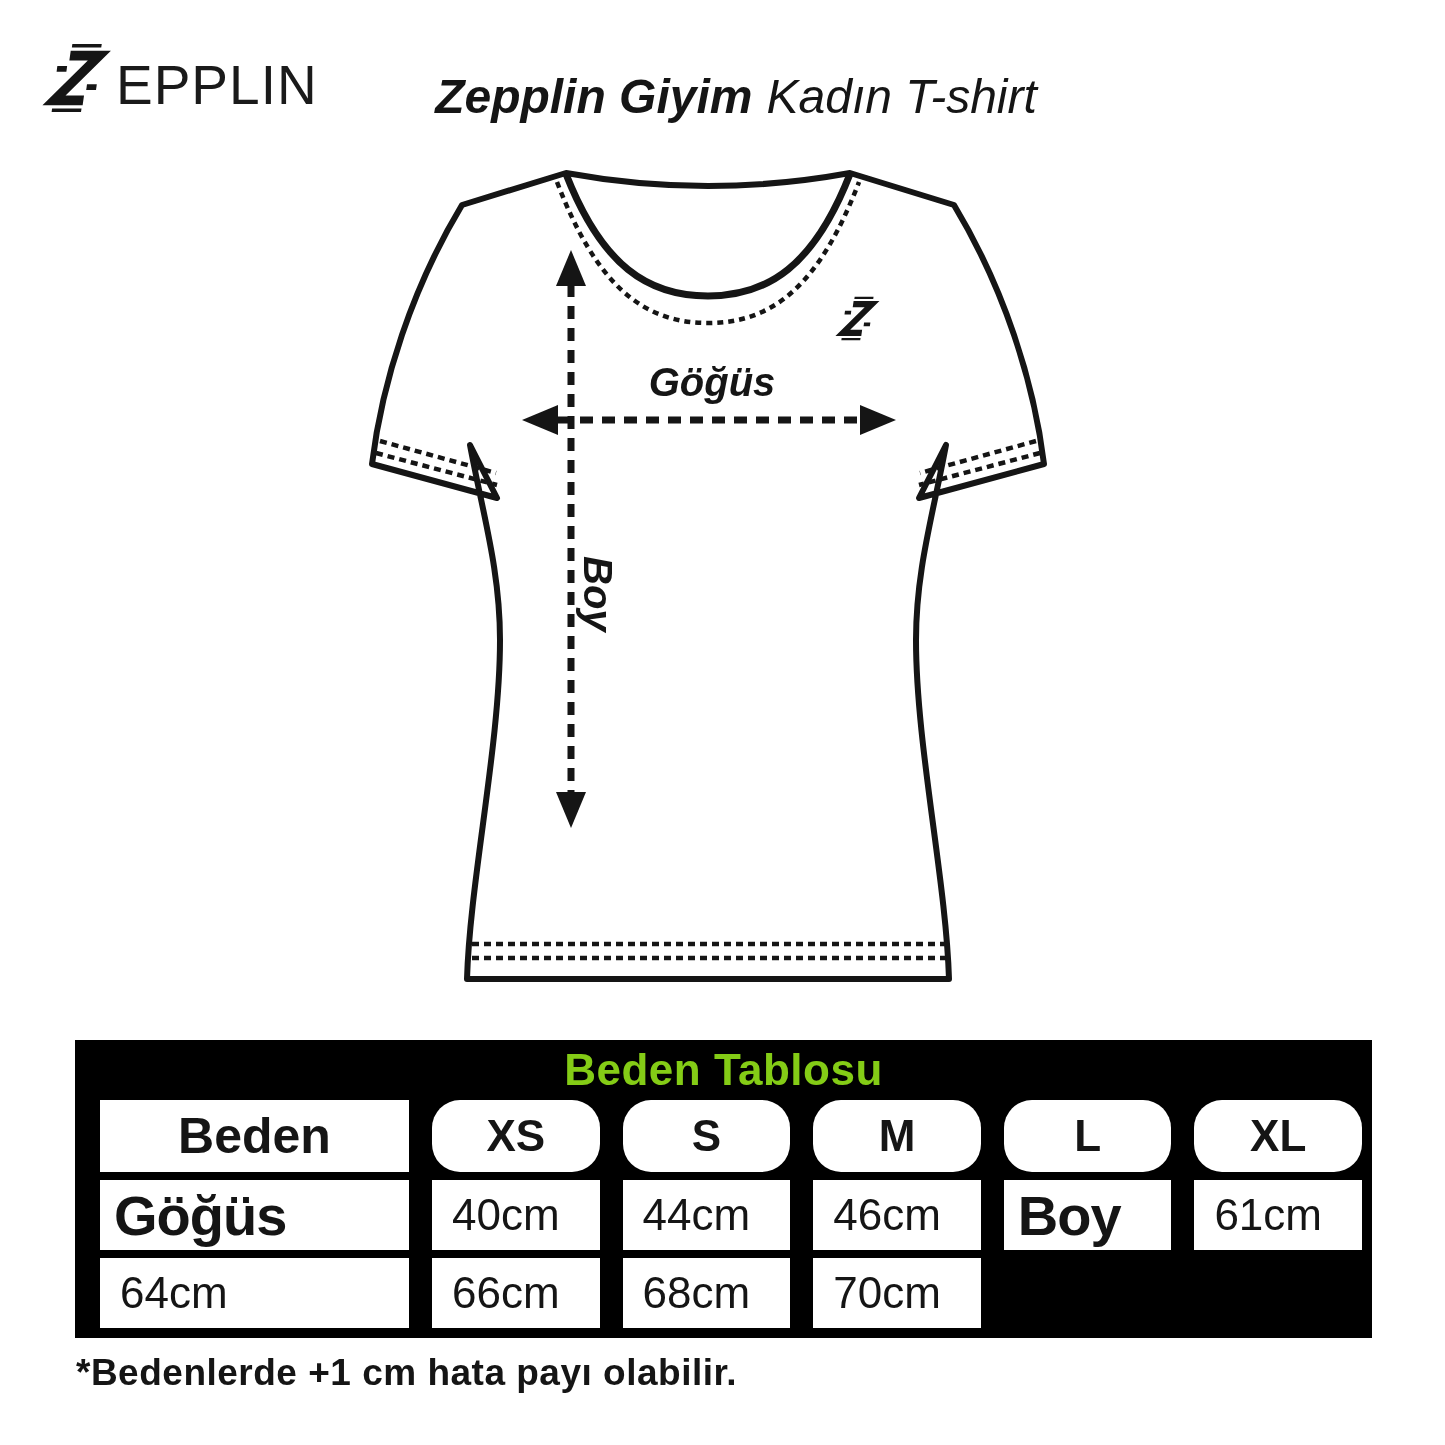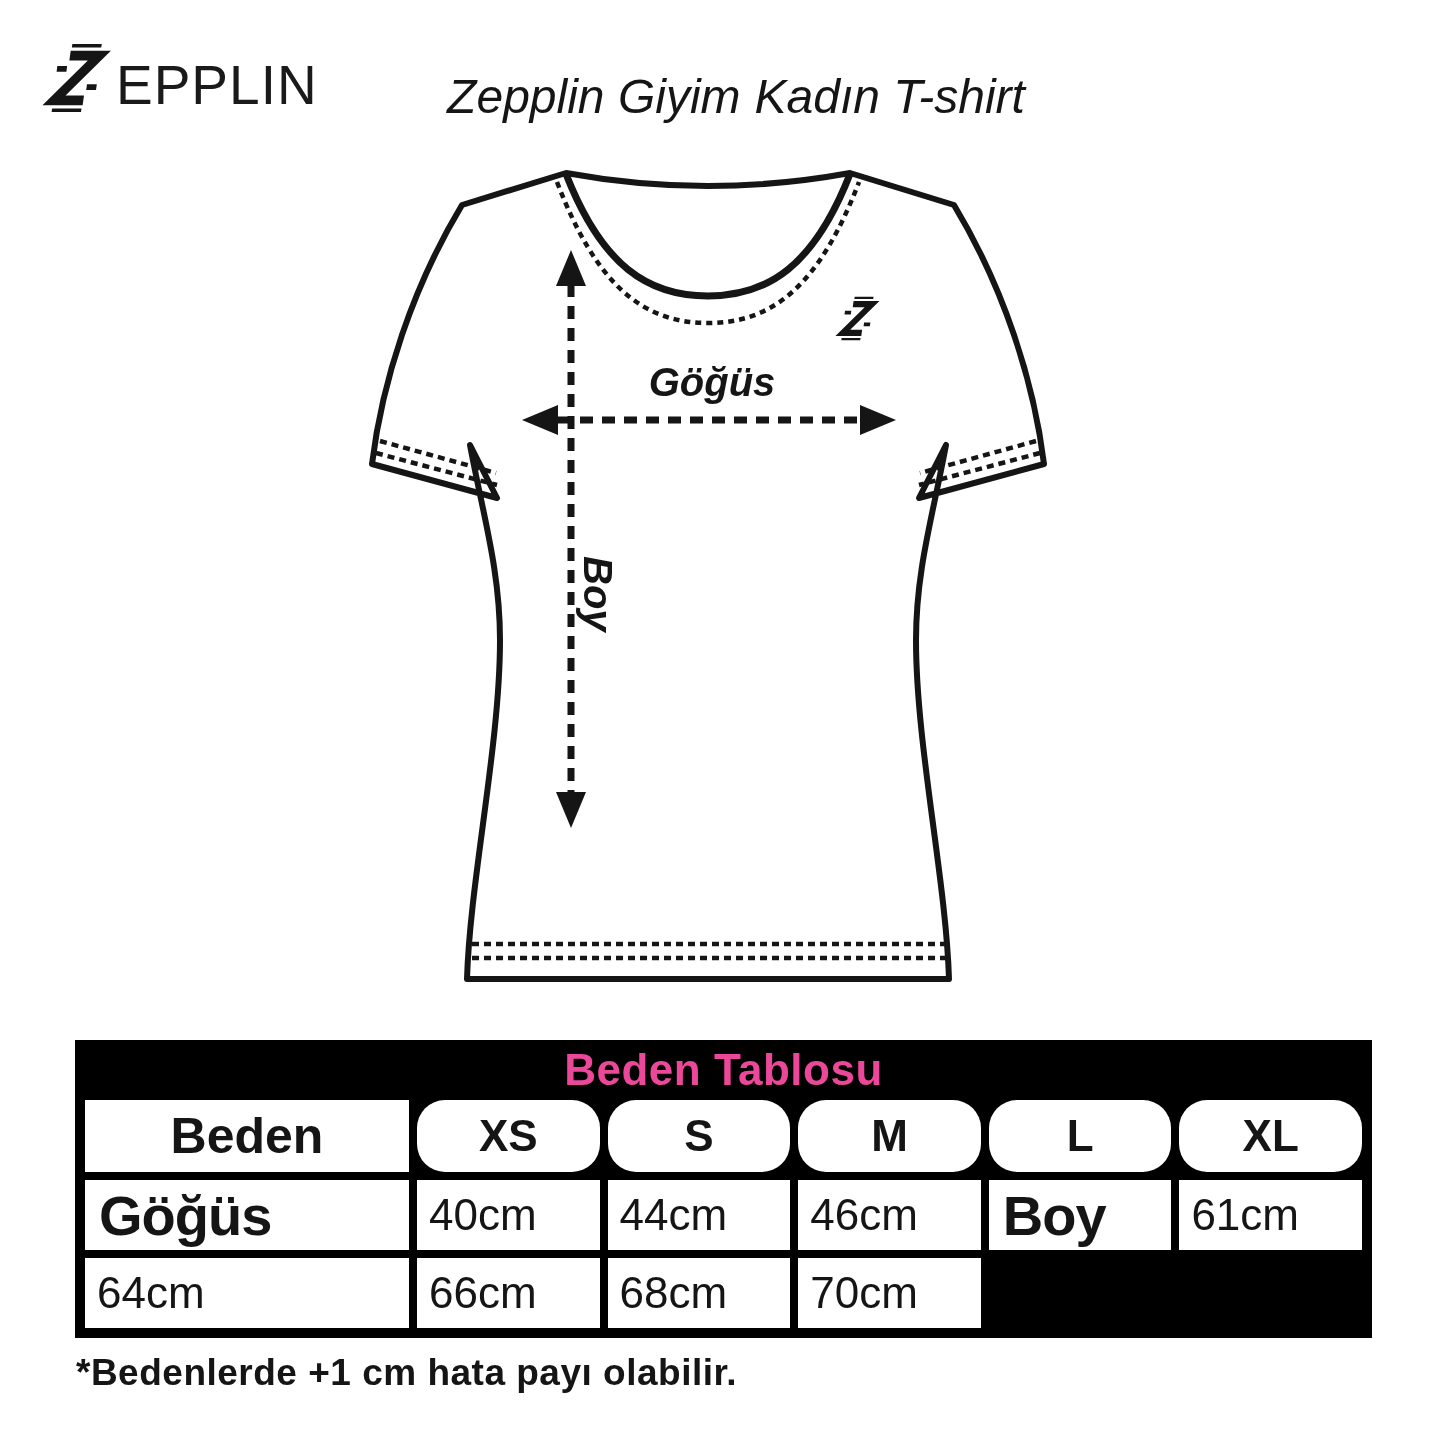--- a/index.html
+++ b/index.html
@@ -12,49 +12,49 @@
   .brand svg{display:block;}
   .brand-wordmark{
     font-family:"Liberation Sans",sans-serif;font-size:55px;font-weight:400;
     fill:#1a1a1a;letter-spacing:1px;
   }
   
   .title{
     position:absolute;left:0;right:0;top:72px;text-align:center;
     font-style:italic;font-size:48px;line-height:1.05;white-space:nowrap;
   }
-  .t-reg{font-weight:400;margin-right:14px;margin-left:36px;}
+  .t-reg{font-weight:700;margin-right:14px;margin-left:36px;}
   .t-bold{font-weight:400;}
   
   .shirt-svg{position:absolute;left:0;top:0;width:1445px;height:1445px;}
   .measure-label{
     font-family:"Liberation Sans",sans-serif;font-style:italic;font-weight:700;
     font-size:40px;fill:#151515;
   }
   
   .size-table{
     position:absolute;left:75px;top:1040px;width:1297px;
     background:#000000;box-sizing:border-box;
   }
   .st-band{
     height:60px;display:flex;align-items:center;justify-content:center;
-    color:#ec4899;font-weight:700;font-size:44px;letter-spacing:0.5px;
+    color:#84cc16;font-weight:700;font-size:44px;letter-spacing:0.5px;
   }
   .st-grid{
     display:grid;
     grid-template-columns:324px repeat(5,1fr);
     grid-template-rows:72px 70px 70px;
     gap:8px;
     padding:0 10px 10px 10px;
   }
-  .cell{background:#ffffff;display:flex;align-items:center;min-width:0;}
+  .cell{background:#ffffff;display:flex;align-items:center;min-width:0;margin-left:15px;}
   .c-corner{justify-content:center;font-weight:700;font-size:50px;}
   .c-size{justify-content:center;font-weight:700;font-size:44px;border-radius:28px;}
   .c-label{font-weight:700;font-size:56px;padding-left:14px;letter-spacing:-1px;}
-  .c-val{font-weight:400;font-size:44px;padding-left:12px;}
+  .c-val{font-weight:400;font-size:44px;padding-left:20px;}
   
   .footnote{
     position:absolute;left:76px;top:1352px;font-size:37px;font-weight:700;
     color:#151515;letter-spacing:0.5px;
   }
 </style>
 </head>
 <body>
 
 <div class="page">

